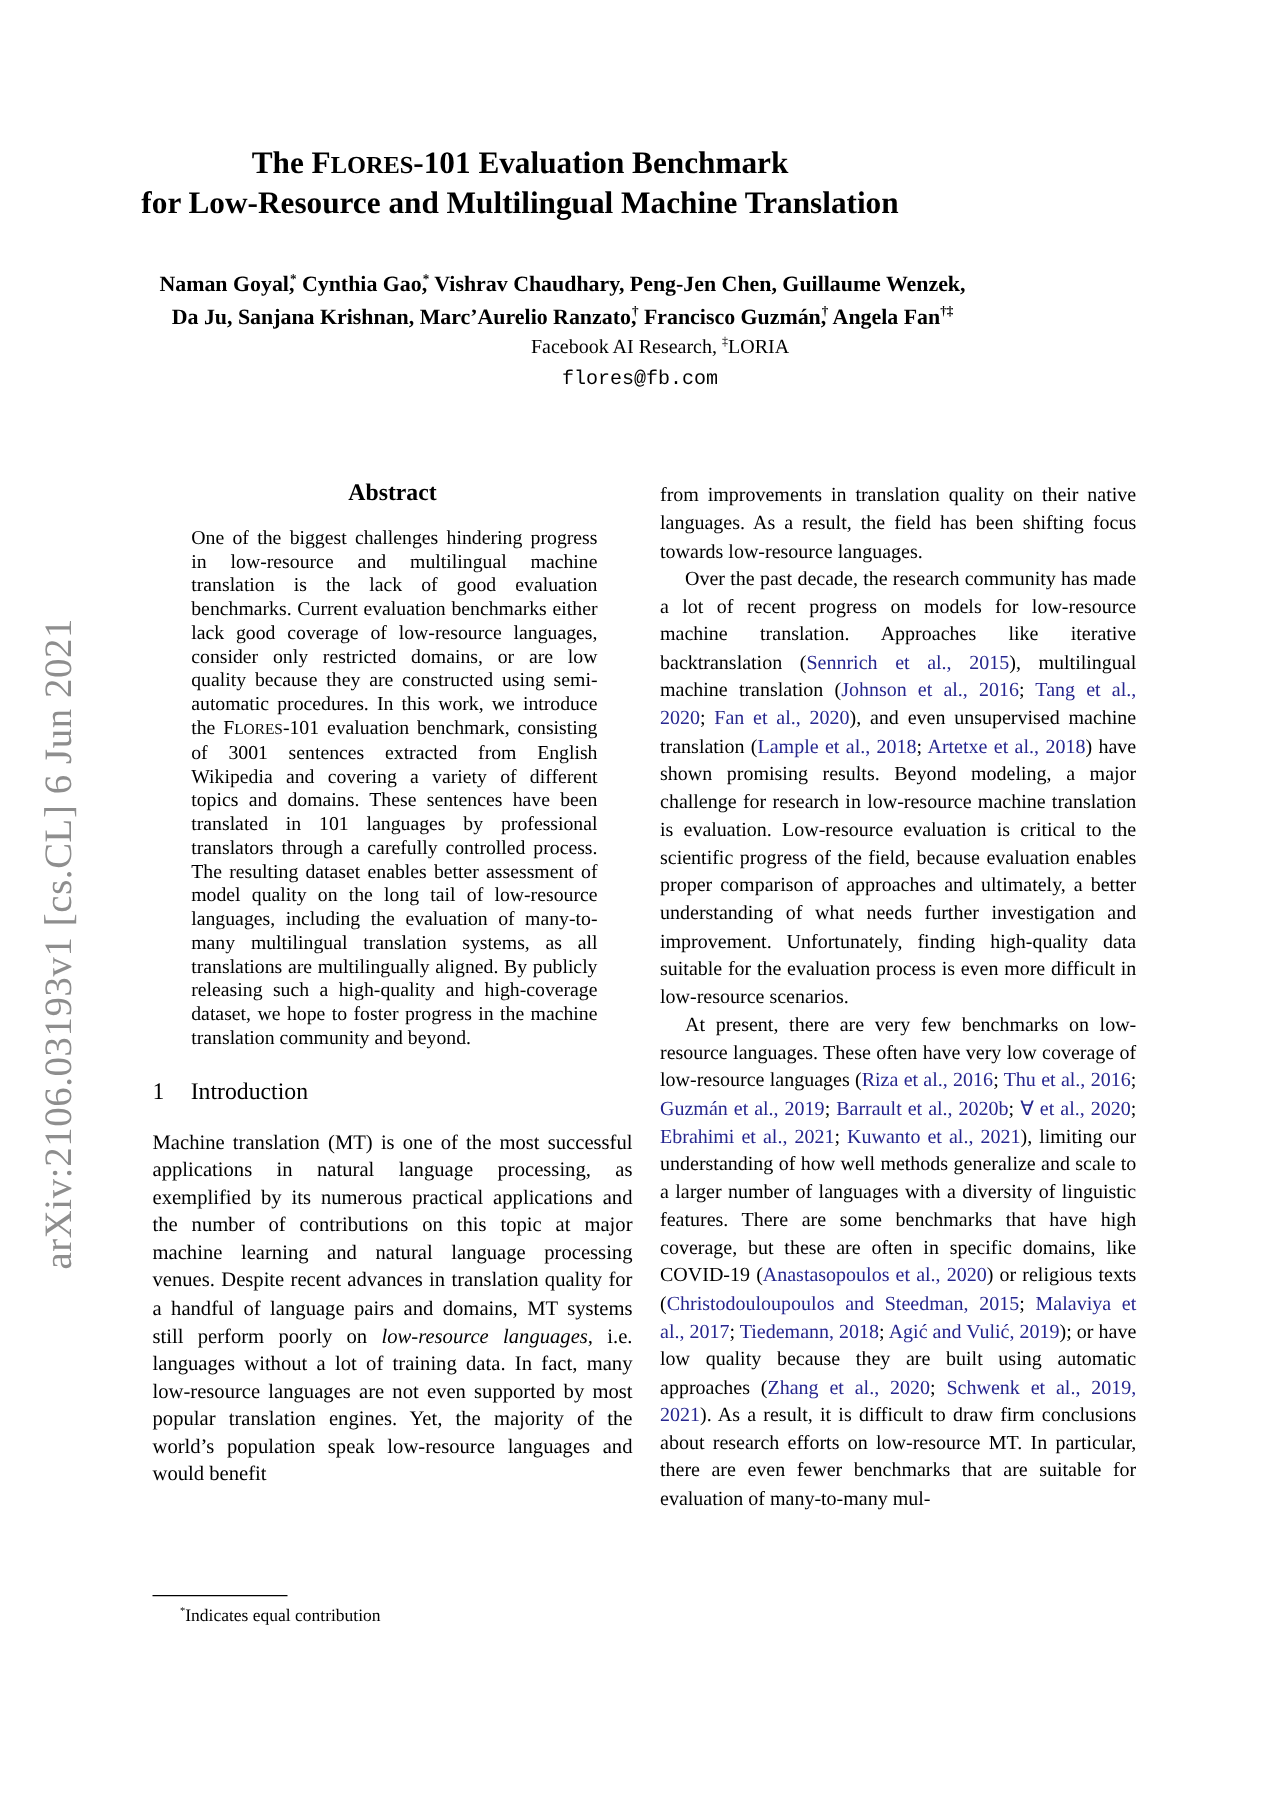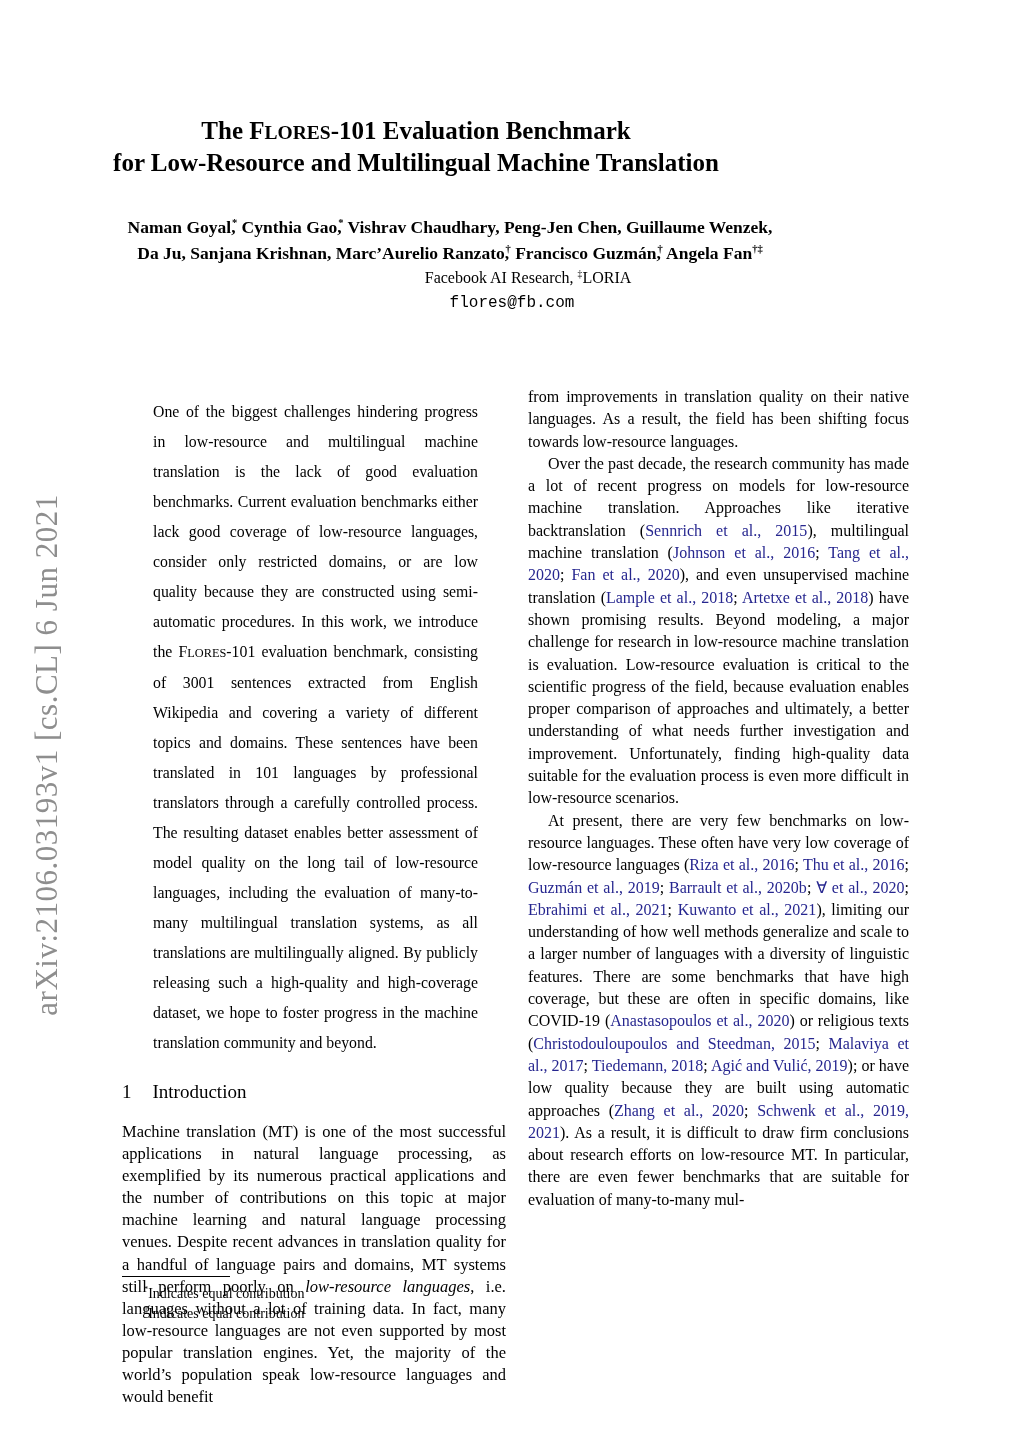--- a/index.html
+++ b/index.html
@@ -29,21 +29,21 @@
     font-size:16px;line-height:24px;margin-left:16px;}
   .email{position:absolute;top:292px;left:0;width:1024px;text-align:center;
     font-family:"Liberation Mono", monospace;font-size:16px;line-height:22px;}
 
   
   .col-left{position:absolute;left:122px;top:383px;width:384px;}
   .col-right{position:absolute;left:528px;top:386px;width:381px;
     font-size:16px;line-height:22.3px;}
 
   .abstract-heading{text-align:center;font-weight:bold;font-size:19px;line-height:24px;}
-  .abstract-body{margin:14px 28px 0 31px;font-size:15.8px;line-height:30px;}
+  .abstract-body{margin:14px 28px 0 31px;font-size:15.8px;line-height:19px;}
   .section-heading{margin-top:22px;font-size:19px;line-height:24px;font-weight:normal;}
   .section-heading .num{display:inline-block;margin-right:21px;}
   .intro-para{margin-top:17px;font-size:16.5px;line-height:22.1px;}
 
   
   .footnotes{position:absolute;left:122px;top:1276px;width:384px;}
   .fn-rule{width:108px;border:0;border-top:1.6px solid #000;margin:0 0 7px 0;}
   .fn{font-size:14px;line-height:20px;padding-left:22px;}
 
   
@@ -66,31 +66,31 @@
 <div class="authors">
   <div><span>Naman Goyal,</span><span class="s-supn">*</span><span> Cynthia Gao,</span><span class="s-supn">*</span><span> Vishrav Chaudhary, Peng-Jen Chen, Guillaume Wenzek,</span></div>
   <div><span>Da Ju, Sanjana Krishnan, Marc’Aurelio Ranzato,</span><span class="s-supn">†</span><span> Francisco Guzmán,</span><span class="s-supn">†</span><span> Angela Fan</span><span class="s-sup">†‡</span></div>
 </div>
 
 <div class="affil"><span>Facebook AI Research, </span><span class="s-sup">‡</span><span>LORIA</span></div>
 
 <div class="email">flores@fb.com</div>
 
 <div class="col-left">
+  <div class="abstract-heading">Abstract</div>
   <p class="abstract-body justify"><span>One of the biggest challenges hindering progress in low-resource and multilingual machine translation is the lack of good evaluation benchmarks. Current evaluation benchmarks either lack good coverage of low-resource languages, consider only restricted domains, or are low quality because they are constructed using semi-automatic procedures. In this work, we introduce the F</span><span class="s-sc">LORES</span><span>-101 evaluation benchmark, consisting of 3001 sentences extracted from English Wikipedia and covering a variety of different topics and domains. These sentences have been translated in 101 languages by professional translators through a carefully controlled process. The resulting dataset enables better assessment of model quality on the long tail of low-resource languages, including the evaluation of many-to-many multilingual translation systems, as all translations are multilingually aligned. By publicly releasing such a high-quality and high-coverage dataset, we hope to foster progress in the machine translation community and beyond.</span></p>
 
   <div class="section-heading">
     <span class="num">1</span><span>Introduction</span>
   </div>
   <p class="intro-para justify"><span>Machine translation (MT) is one of the most successful applications in natural language processing, as exemplified by its numerous practical applications and the number of contributions on this topic at major machine learning and natural language processing venues. Despite recent advances in translation quality for a handful of language pairs and domains, MT systems still perform poorly on </span><span class="s-i">low-resource languages</span><span>, i.e. languages without a lot of training data. In fact, many low-resource languages are not even supported by most popular translation engines. Yet, the majority of the world’s population speak low-resource languages and would benefit</span></p>
 </div>
 
 <div class="footnotes">
   <hr class="fn-rule">
   <div class="fn"><span class="s-sup">*</span><span>Indicates equal contribution</span></div>
-  <div class="fn"><span class="s-sup">†</span><span>Indicates equal contribution</span></div>
 </div>
 
 <div class="col-right justify">
   <p><span>from improvements in translation quality on their native languages. As a result, the field has been shifting focus towards low-resource languages.</span></p>
   <p class="indent"><span>Over the past decade, the research community has made a lot of recent progress on models for low-resource machine translation. Approaches like iterative backtranslation (</span><span class="s-link">Sennrich et al., 2015</span><span>), multilingual machine translation (</span><span class="s-link">Johnson et al., 2016</span><span>; </span><span class="s-link">Tang et al., 2020</span><span>; </span><span class="s-link">Fan et al., 2020</span><span>), and even unsupervised machine translation (</span><span class="s-link">Lample et al., 2018</span><span>; </span><span class="s-link">Artetxe et al., 2018</span><span>) have shown promising results. Beyond modeling, a major challenge for research in low-resource machine translation is evaluation. Low-resource evaluation is critical to the scientific progress of the field, because evaluation enables proper comparison of approaches and ultimately, a better understanding of what needs further investigation and improvement. Unfortunately, finding high-quality data suitable for the evaluation process is even more difficult in low-resource scenarios.</span></p>
   <p class="indent"><span>At present, there are very few benchmarks on low-resource languages. These often have very low coverage of low-resource languages (</span><span class="s-link">Riza et al., 2016</span><span>; </span><span class="s-link">Thu et al., 2016</span><span>; </span><span class="s-link">Guzmán et al., 2019</span><span>; </span><span class="s-link">Barrault et al., 2020b</span><span>; </span><span class="s-link">∀ et al., 2020</span><span>; </span><span class="s-link">Ebrahimi et al., 2021</span><span>; </span><span class="s-link">Kuwanto et al., 2021</span><span>), limiting our understanding of how well methods generalize and scale to a larger number of languages with a diversity of linguistic features. There are some benchmarks that have high coverage, but these are often in specific domains, like COVID-19 (</span><span class="s-link">Anastasopoulos et al., 2020</span><span>) or religious texts (</span><span class="s-link">Christodouloupoulos and Steedman, 2015</span><span>; </span><span class="s-link">Malaviya et al., 2017</span><span>; </span><span class="s-link">Tiedemann, 2018</span><span>; </span><span class="s-link">Agić and Vulić, 2019</span><span>); or have low quality because they are built using automatic approaches (</span><span class="s-link">Zhang et al., 2020</span><span>; </span><span class="s-link">Schwenk et al., 2019, 2021</span><span>). As a result, it is difficult to draw firm conclusions about research efforts on low-resource MT. In particular, there are even fewer benchmarks that are suitable for evaluation of many-to-many mul-</span></p>
 </div>
 
 </body></html>

